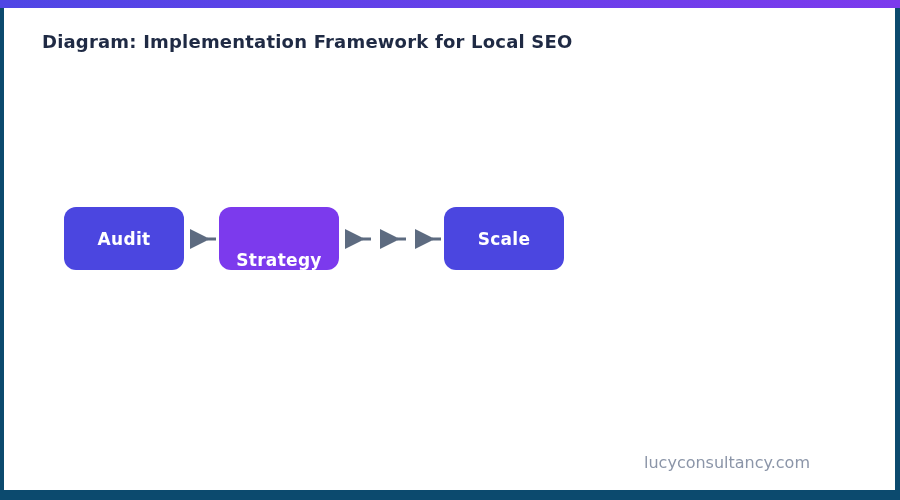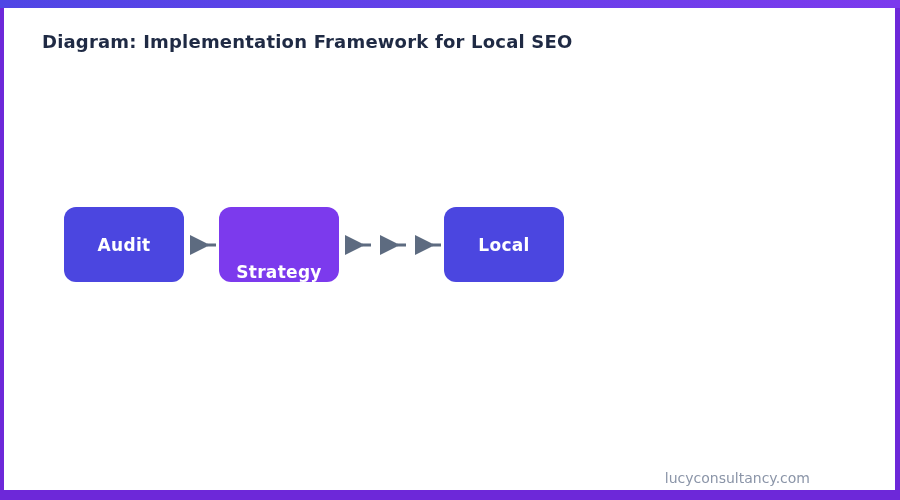--- a/index.html
+++ b/index.html
@@ -36,49 +36,49 @@
   }
   .flow-row {
     position: absolute;
     left: 60px;
     top: 199px;
     display: flex;
     align-items: center;
   }
   .step {
     width: 120px;
-    height: 75px;
+    height: 63px;
     border-radius: 12px;
     display: flex;
     align-items: center;
     justify-content: center;
     color: #ffffff;
     font-weight: bold;
     font-size: 17px;
     letter-spacing: 0.3px;
   }
   .arrow {
     width: 35px;
     height: 63px;
     display: flex;
     align-items: center;
     justify-content: center;
   }
   .footer-text {
     position: absolute;
     right: 85px;
-    bottom: 4px;
-    font-size: 14px;
+    bottom: 18px;
+    font-size: 16px;
     color: #8b95a8;
   }
 </style>
 </head>
 <body>
 
-<div class="frame" style="background: #6d28d9;">
+<div class="frame" style="background: #0c4a6e;">
   <div class="content">
 
     <h1 class="page-title" style="color: rgb(31, 42, 68);">Diagram: Implementation Framework for Local SEO</h1>
 
     <div class="flow-row">
 
       <div class="step" style="background: rgb(75, 70, 224);">
         <span>Audit</span>
       </div>
 
@@ -110,21 +110,21 @@
 
 
       <div class="arrow">
         <svg width="30" height="24" viewBox="0 0 30 24" aria-hidden="true">
           <polygon class="arrow-shape" points="3,2 23,12 3,22" fill="#5d6b80"></polygon>
           <rect class="arrow-shape" x="20" y="10.5" width="9" height="3" fill="#5d6b80"></rect>
         </svg>
       </div>
 
       <div class="step" style="background: rgb(75, 70, 224);">
-        <span>Local</span>
+        <span>Scale</span>
       </div>
 
     </div>
 
     <div class="footer-text" style="color: rgb(139, 149, 168);">lucyconsultancy.com</div>
 
   </div>
 
   <div class="topbar" style="background: linear-gradient(90deg, rgb(79, 70, 229) 0%, rgb(124, 58, 237) 100%);"></div>
 </div>

